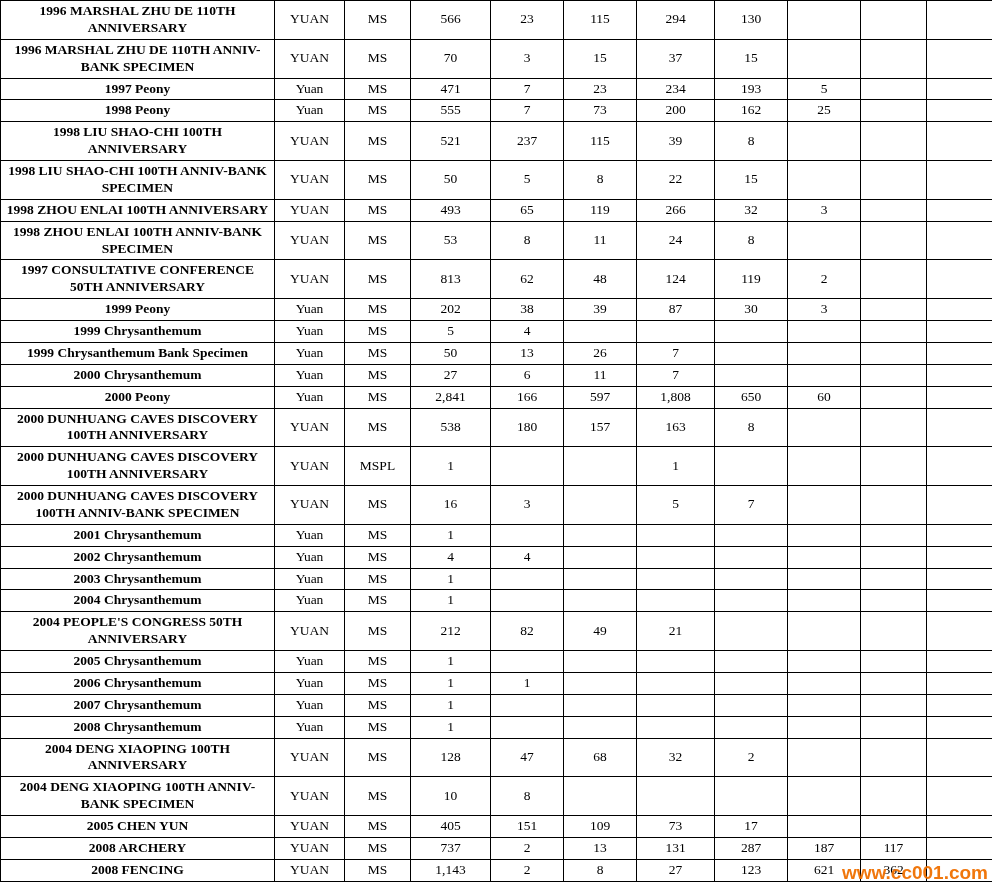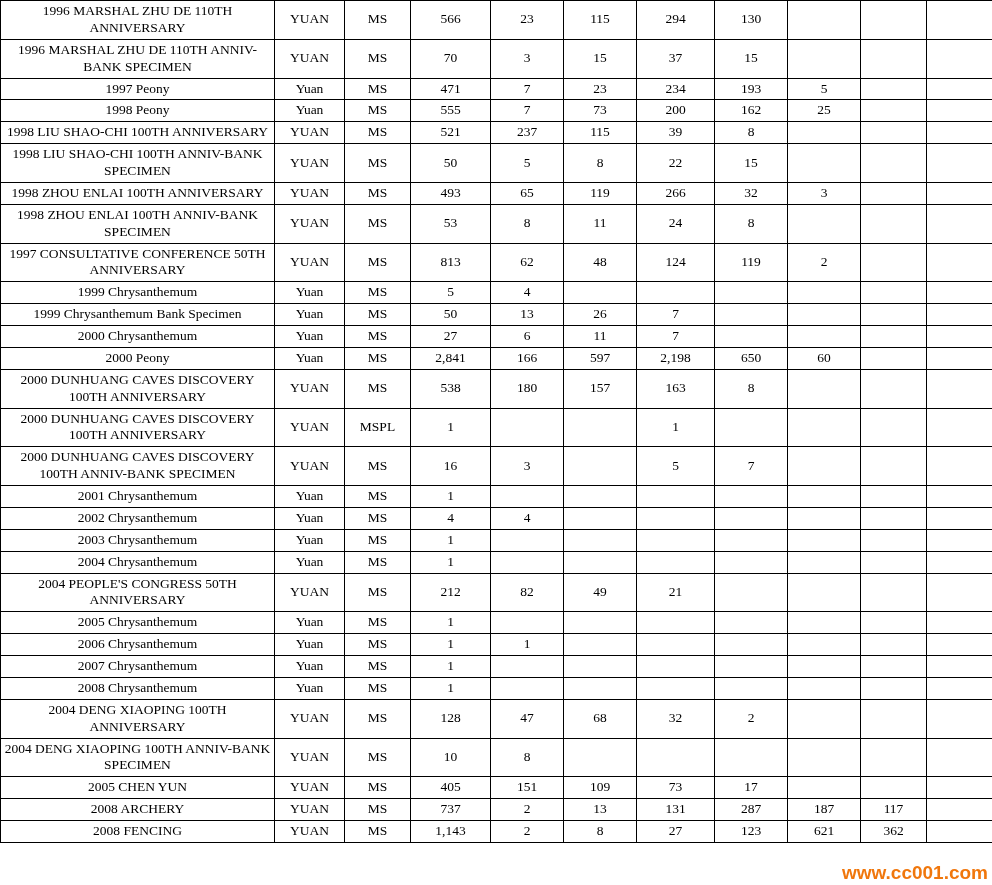--- a/index.html
+++ b/index.html
@@ -26,20 +26,21 @@
     padding: 2px 3px;
     line-height: 1.25;
     vertical-align: middle;
     height: 17px;
     box-sizing: border-box;
     overflow: hidden;
     white-space: normal;
   }
   td.c-name {
     text-align: center;
+    font-weight: bold;
   }
   td.c-unit, td.c-grade {
     text-align: center;
   }
   td.c-num {
     text-align: center;
   }
   
   col.w-name   { width: 274px; }
   col.w-unit   { width: 70px; }
@@ -196,20 +197,33 @@
         <td class="c-num">813</td>
         <td class="c-num">62</td>
         <td class="c-num">48</td>
         <td class="c-num">124</td>
         <td class="c-num">119</td>
         <td class="c-num">2</td>
         <td class="c-num"></td>
         <td class="c-num"></td>
       </tr>
       <tr>
+        <td class="c-name">1999 Peony</td>
+        <td class="c-unit">Yuan</td>
+        <td class="c-grade">MS</td>
+        <td class="c-num">202</td>
+        <td class="c-num">38</td>
+        <td class="c-num">39</td>
+        <td class="c-num">87</td>
+        <td class="c-num">30</td>
+        <td class="c-num">3</td>
+        <td class="c-num"></td>
+        <td class="c-num"></td>
+      </tr>
+      <tr>
         <td class="c-name">1999 Chrysanthemum</td>
         <td class="c-unit">Yuan</td>
         <td class="c-grade">MS</td>
         <td class="c-num">5</td>
         <td class="c-num">4</td>
         <td class="c-num"></td>
         <td class="c-num"></td>
         <td class="c-num"></td>
         <td class="c-num"></td>
         <td class="c-num"></td>
@@ -241,21 +255,21 @@
         <td class="c-num"></td>
         <td class="c-num"></td>
       </tr>
       <tr>
         <td class="c-name">2000 Peony</td>
         <td class="c-unit">Yuan</td>
         <td class="c-grade">MS</td>
         <td class="c-num">2,841</td>
         <td class="c-num">166</td>
         <td class="c-num">597</td>
-        <td class="c-num">2,198</td>
+        <td class="c-num">1,808</td>
         <td class="c-num">650</td>
         <td class="c-num">60</td>
         <td class="c-num"></td>
         <td class="c-num"></td>
       </tr>
       <tr>
         <td class="c-name">2000 DUNHUANG CAVES DISCOVERY 100TH ANNIVERSARY</td>
         <td class="c-unit">YUAN</td>
         <td class="c-grade">MS</td>
         <td class="c-num">538</td>

